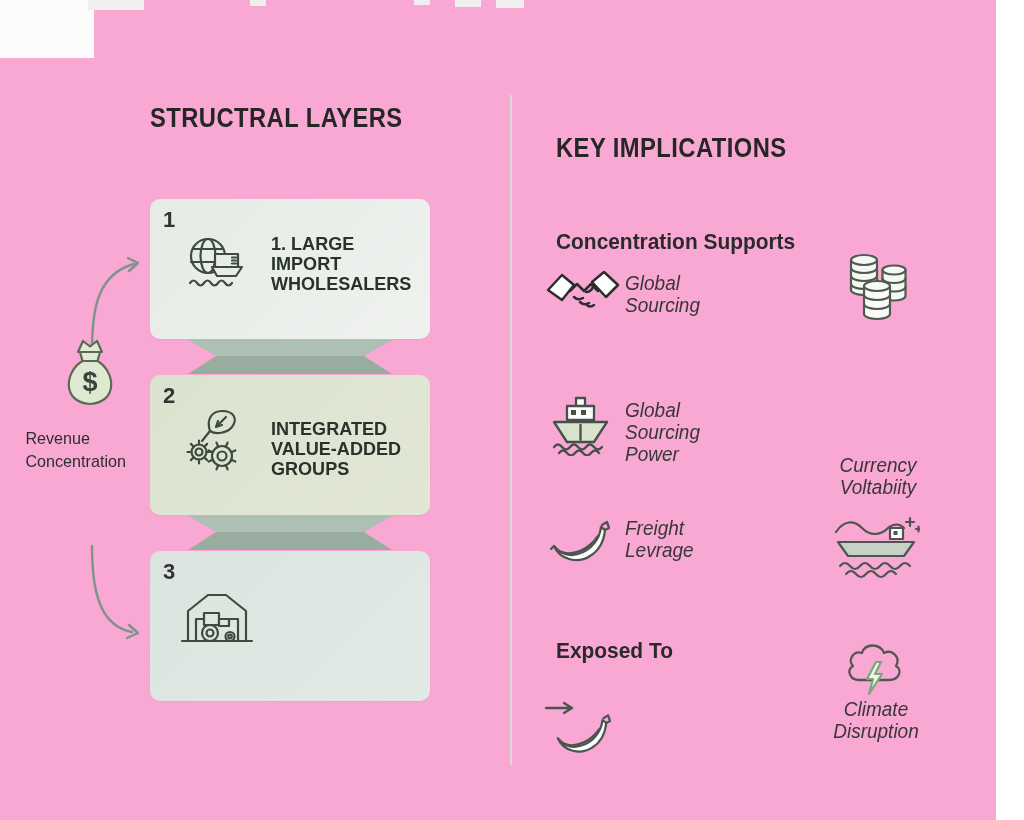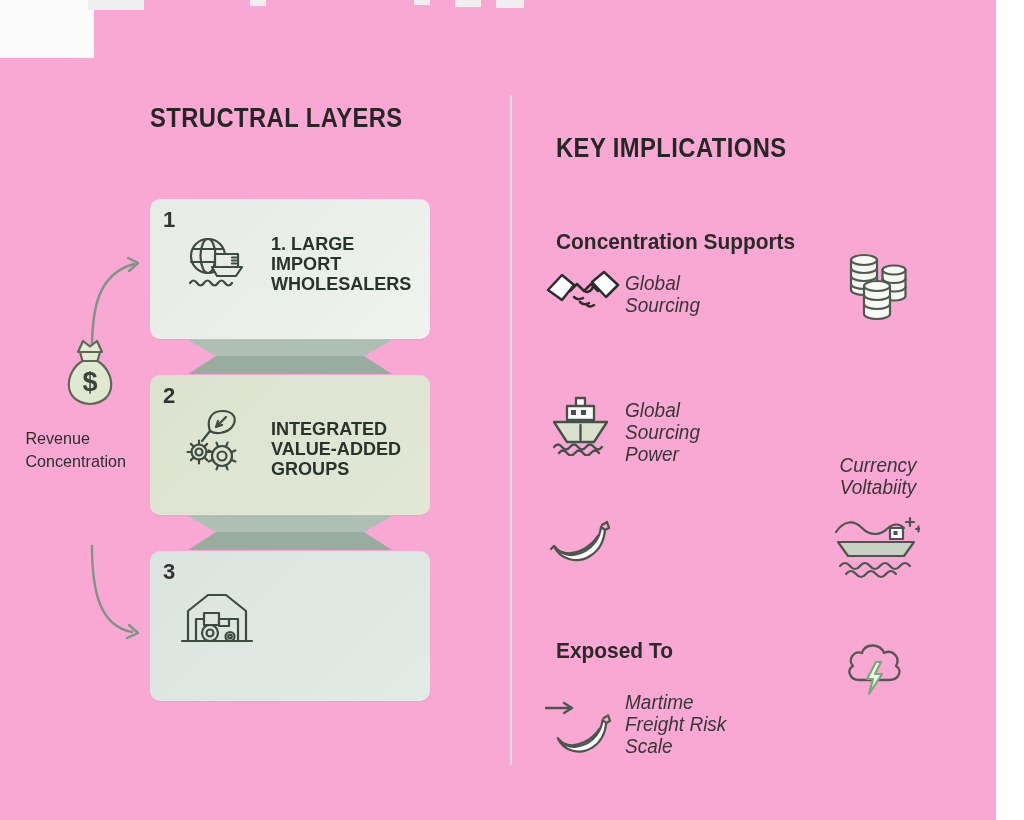--- a/index.html
+++ b/index.html
@@ -209,20 +209,22 @@
 Voltabiity</span></div>
 
   <svg id="icon-banana" class="r-icon" width="60" height="58" viewBox="0 0 60 58">
     <g fill="none" stroke="#4a554d" stroke-width="2.3" stroke-linejoin="round" stroke-linecap="round">
       <path d="M4 36 C10 50 28 54 40 46 C50 40 54 30 55 20 L51 17 C50 28 42 40 28 44 C18 47 10 43 4 36 Z" fill="#fdfdfd"></path>
       <path d="M55 20 l4 -2 l-2 -6 l-5 3"></path>
       <path d="M12 42 C24 47 40 38 48 26"></path>
       <path d="M4 36 l-3 3"></path>
     </g>
   </svg>
+  <div id="label-freight-leverage" class="r-label"><span class="cond95 preline">Freight
+Levrage</span></div>
 
   <svg id="icon-cargo" class="r-icon" width="86" height="68" viewBox="0 0 86 68">
     <g fill="none" stroke="#4b564e" stroke-width="2.2" stroke-linejoin="round" stroke-linecap="round">
       <path d="M2 16 C10 4 20 4 28 12 C36 20 46 20 54 12 C60 7 66 8 70 12"></path>
       <path d="M72 6 h8 M76 2 v8 M82 13 h5 M84.5 10.5 v5"></path>
       <rect x="56" y="12" width="13" height="11" fill="#fdfdfd"></rect>
       <rect x="59.5" y="15" width="4" height="4" fill="#4b564e" stroke="none"></rect>
       <path d="M4 26 H80 L70 40 H14 Z" fill="#c7d2c4"></path>
       <path d="M6 50 q5 -6 10 0 t10 0 t10 0 t10 0 t10 0 t10 0 t10 0"></path>
       <path d="M12 58 q5 -6 10 0 t10 0 t10 0 t10 0 t10 0"></path>
@@ -234,24 +236,23 @@
   <svg id="icon-arrow-banana" class="r-icon" width="78" height="74" viewBox="0 0 78 74">
     <g fill="none" stroke="#4a554d" stroke-width="2.3" stroke-linejoin="round" stroke-linecap="round">
       <path d="M2 20 H28 M28 20 l-8 -5 M28 20 l-8 5"></path>
       <g transform="translate(10,16) scale(0.95)">
         <path d="M4 36 C10 50 28 54 40 46 C50 40 54 30 55 20 L51 17 C50 28 42 40 28 44 C18 47 10 43 4 36 Z" fill="#fdfdfd"></path>
         <path d="M55 20 l4 -2 l-2 -6 l-5 3"></path>
         <path d="M12 42 C24 47 40 38 48 26"></path>
       </g>
     </g>
   </svg>
-  <div id="label-maritime" class="r-label"><span class="cond95 preline">Martime
-Freight Risk
-Scale</span></div>
 
   <svg id="icon-cloud" class="r-icon" width="68" height="64" viewBox="0 0 68 64">
     <g stroke-linejoin="round" stroke-linecap="round">
       <path d="M17 46 C8 46 4 36 11 32 C5 26 12 16 20 19 C23 9 38 9 42 19 C50 15 59 23 54 32 C61 36 57 46 47 46 Z" fill="none" stroke="#565656" stroke-width="2.3"></path>
       <polygon points="34,28 25,45 31,45 27,60 40,40 33,40 39,28" fill="#f0f5ee" stroke="#79a877" stroke-width="2.2"></polygon>
     </g>
   </svg>
+  <div id="label-climate" class="r-label"><span class="condc preline">Climate
+Disruption</span></div>
 
 </div>
 
 </body></html>

